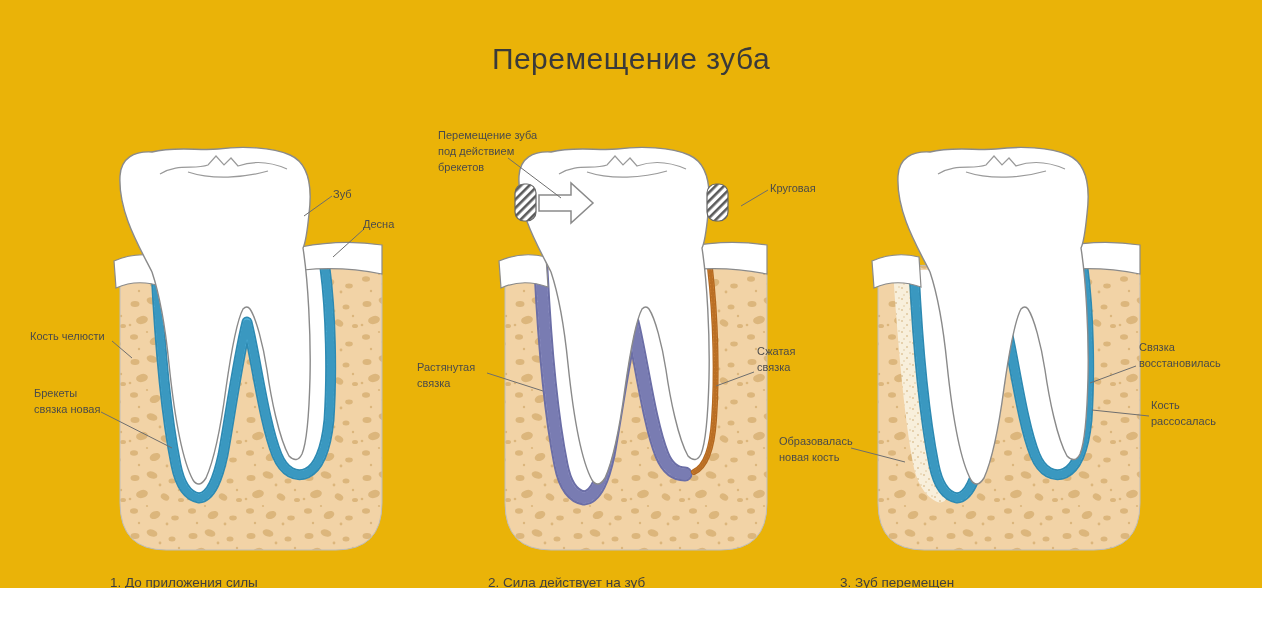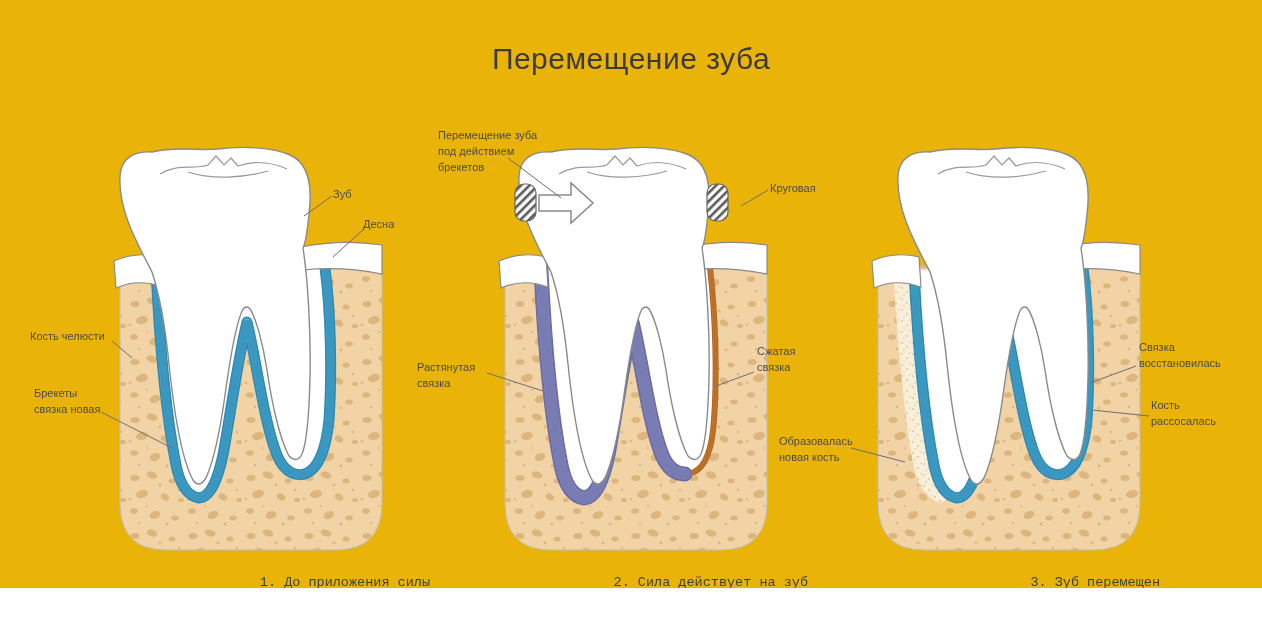--- a/index.html
+++ b/index.html
@@ -2,22 +2,22 @@
 <html><head>
 <meta charset="utf-8">
 <style>
   html,body{margin:0;padding:0;background:#ffffff;}
   .canvas{position:relative;width:1262px;height:588px;background:#eab308;overflow:hidden;
           font-family:"Liberation Sans","DejaVu Sans",sans-serif;}
   .title{position:absolute;left:0;right:0;top:42px;text-align:center;
          font-size:30px;color:#3a3a3a;letter-spacing:.5px;}
   .panel{position:absolute;top:120px;}
   .lbl{position:absolute;font-size:11px;line-height:16px;color:#4a4a4a;white-space:nowrap;}
-  .caption{position:absolute;top:575px;width:320px;text-align:right;
-           font-size:13.5px;color:#3f3f3f;font-family:Liberation Mono, monospace;}
+  .caption{position:absolute;top:575px;width:320px;text-align:left;
+           font-size:13.5px;color:#3f3f3f;}
   .overlay{position:absolute;left:0;top:0;pointer-events:none;}
 </style>
 </head>
 <body>
 
 <div class="canvas">
 
   <svg width="0" height="0" style="position:absolute" aria-hidden="true">
     <defs>
       <pattern id="bone" width="58" height="58" patternUnits="userSpaceOnUse">

